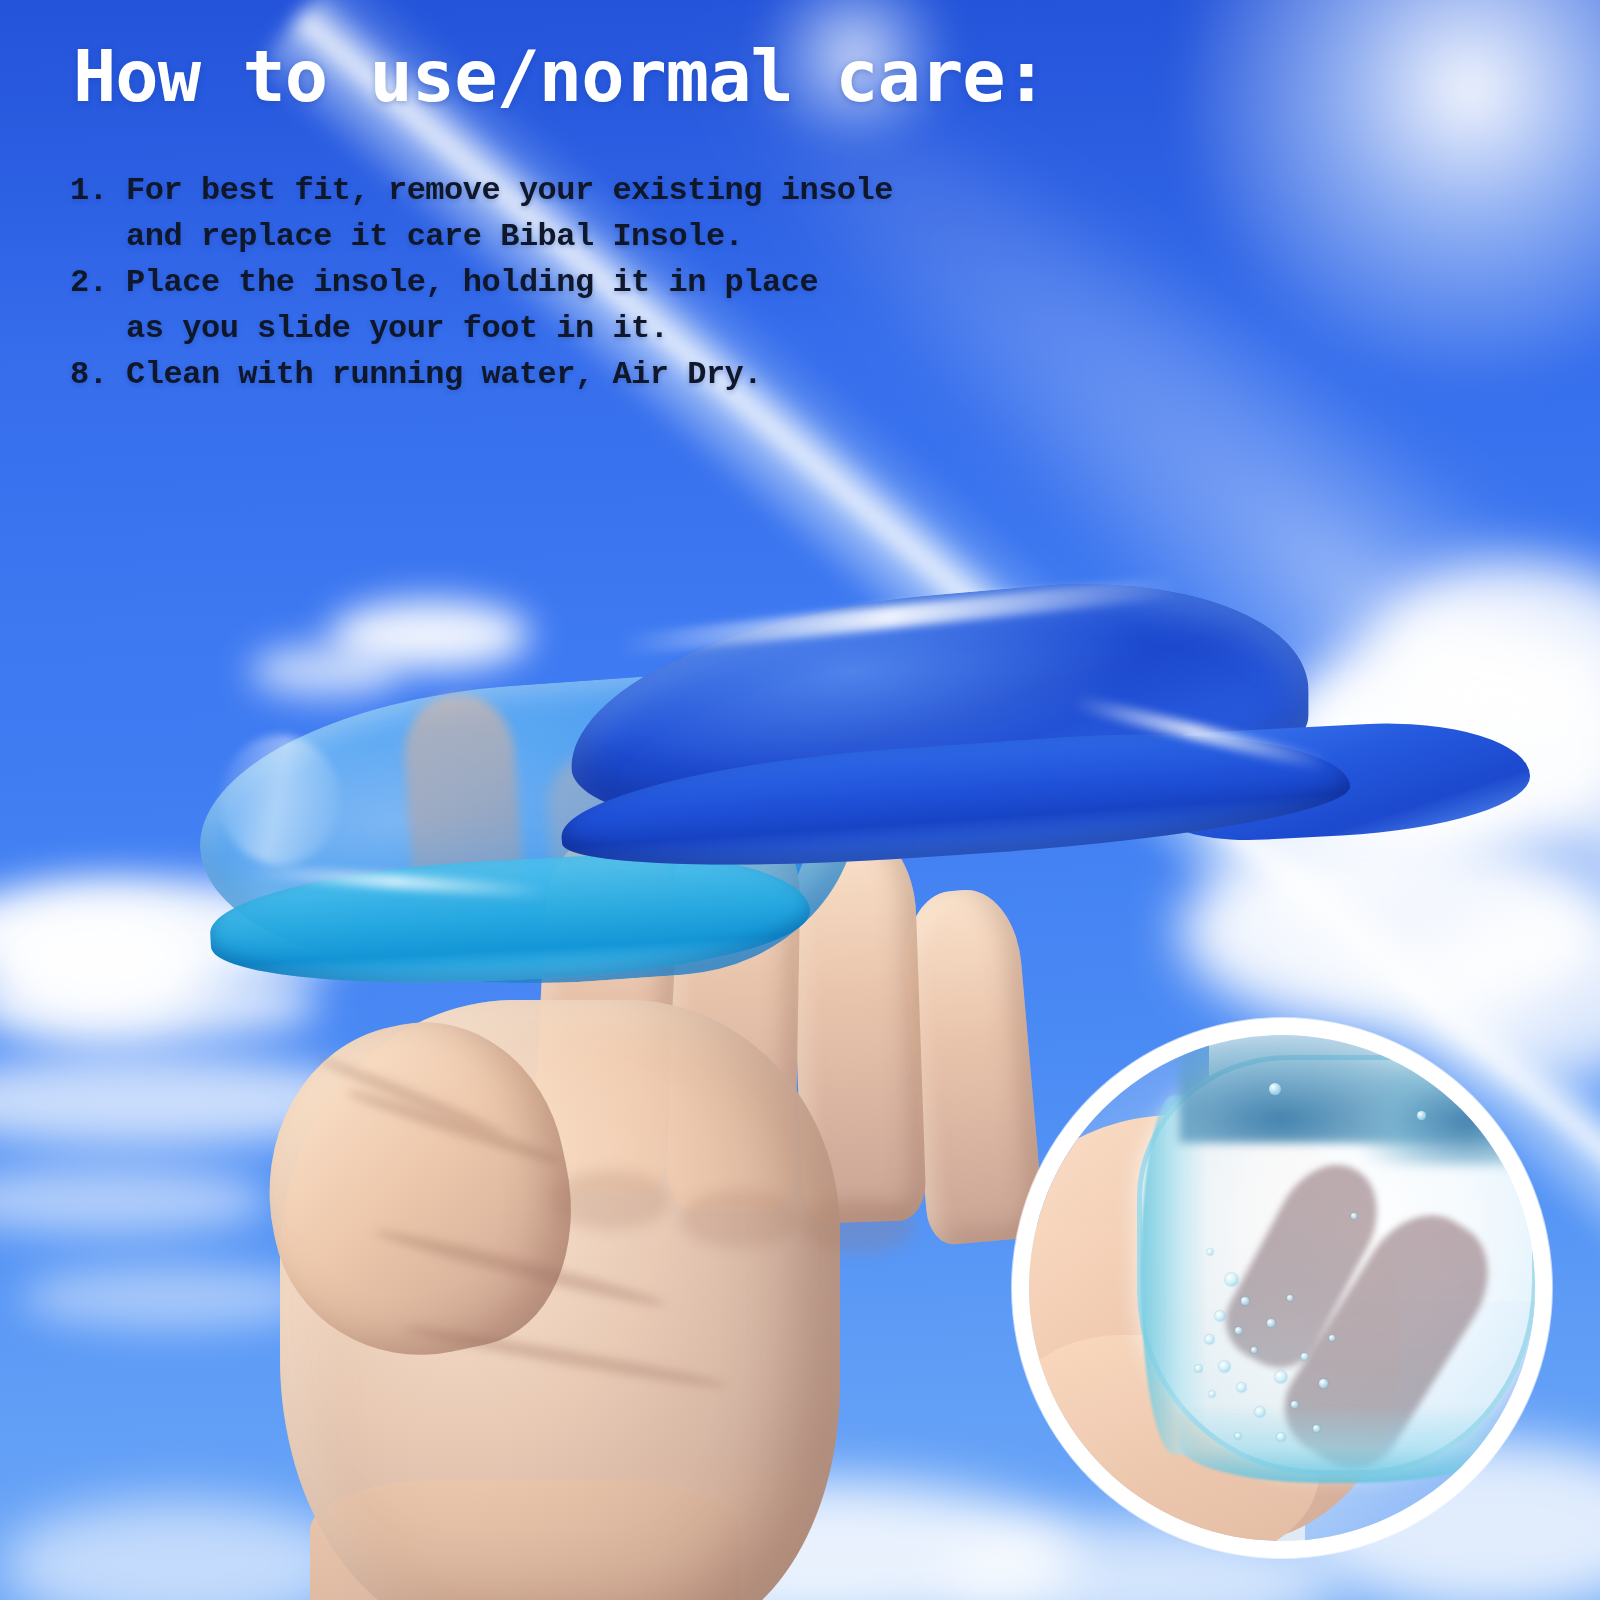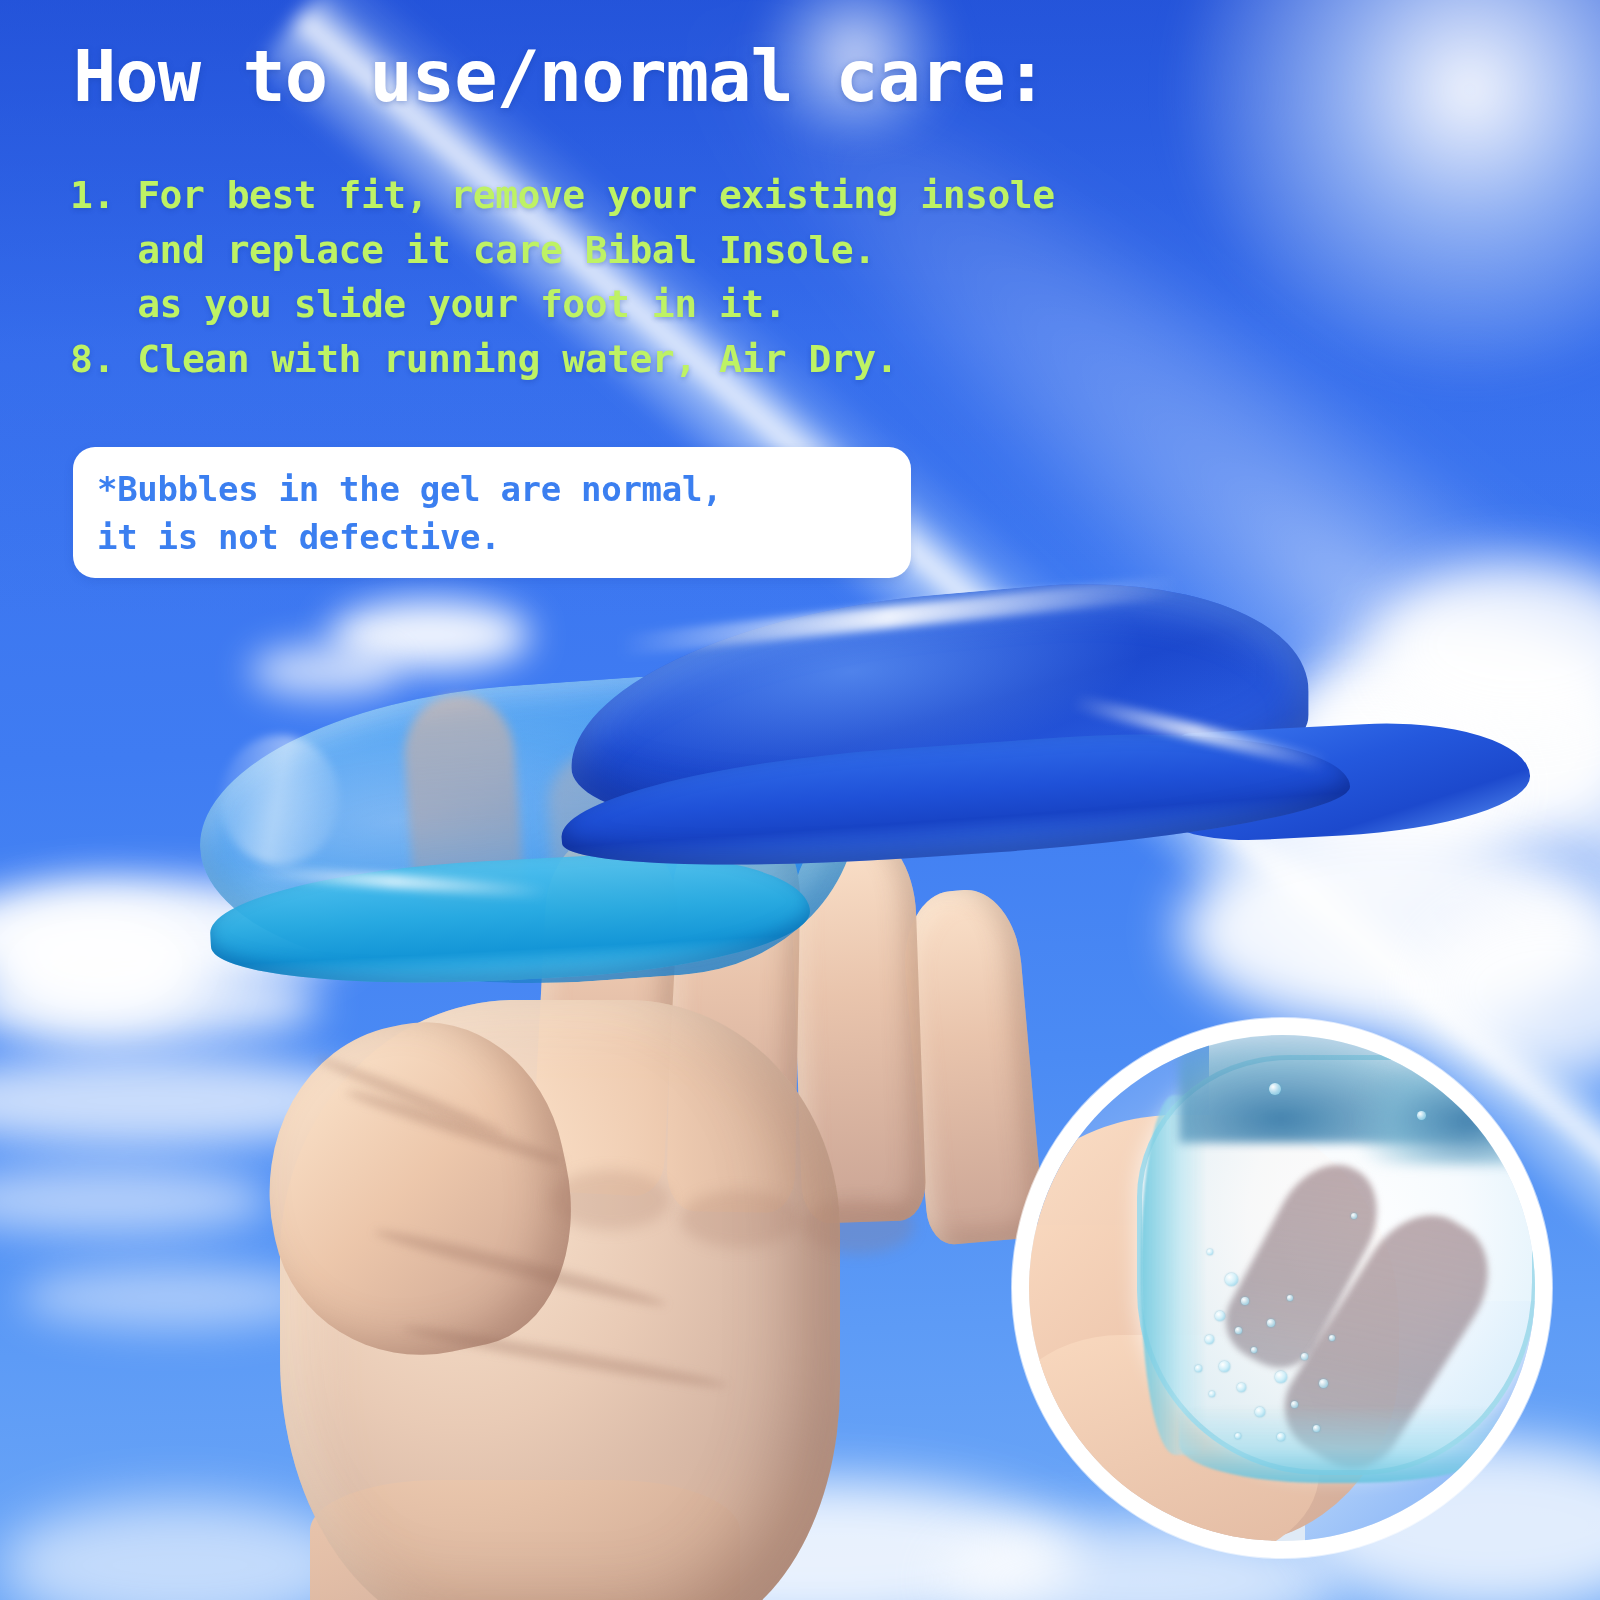--- a/index.html
+++ b/index.html
@@ -268,25 +268,26 @@
   .headline {
     position:absolute; left:73px; top:40px;
     font-size:72px; font-weight:bold;
     color:#ffffff; letter-spacing:-1px;
     line-height:1;
     white-space:nowrap;
     text-shadow:0 2px 6px rgba(20,60,160,.35);
   }
   .steps {
     position:absolute; left:70px; top:168px;
-    font-size:38px; font-weight:bold;
-    color:#bef264;
+    font-size:32px; font-weight:bold;
+    color:#0f172a;
     line-height:1.44;
     letter-spacing:-0.5px;
     text-shadow:0 2px 5px rgba(20,60,160,.30);
+    font-family:Liberation Mono, monospace;
   }
   .step-line { white-space:pre; }
 
   .note-box {
     position:absolute; left:73px; top:447px;
     width:838px; height:131px;
     background:#ffffff;
     border-radius:22px;
     box-shadow:0 3px 10px rgba(20,60,160,.15);
   }
@@ -404,24 +405,19 @@
       <div class="bub" style="left:322px; top:178px; width:6px;  height:6px;"></div>
       <div class="bub" style="left:178px; top:214px; width:6px;  height:6px;"></div>
     </div>
   </div>
 
   <div class="headline">How to use/normal care:</div>
 
   <div class="steps">
     <div class="step-line">1. For best fit, remove your existing insole</div>
     <div class="step-line">   and replace it care Bibal Insole.</div>
+    <div class="step-line">2. Place the insole, holding it in place</div>
     <div class="step-line">   as you slide your foot in it.</div>
     <div class="step-line">8. Clean with running water, Air Dry.</div>
   </div>
 
-  <div class="note-box">
-    <div class="note-text">
-      <div class="note-line">*Bubbles in the gel are normal,</div>
-      <div class="note-line">it is not defective.</div>
-    </div>
-  </div>
 
 </div>
 
 </body></html>

